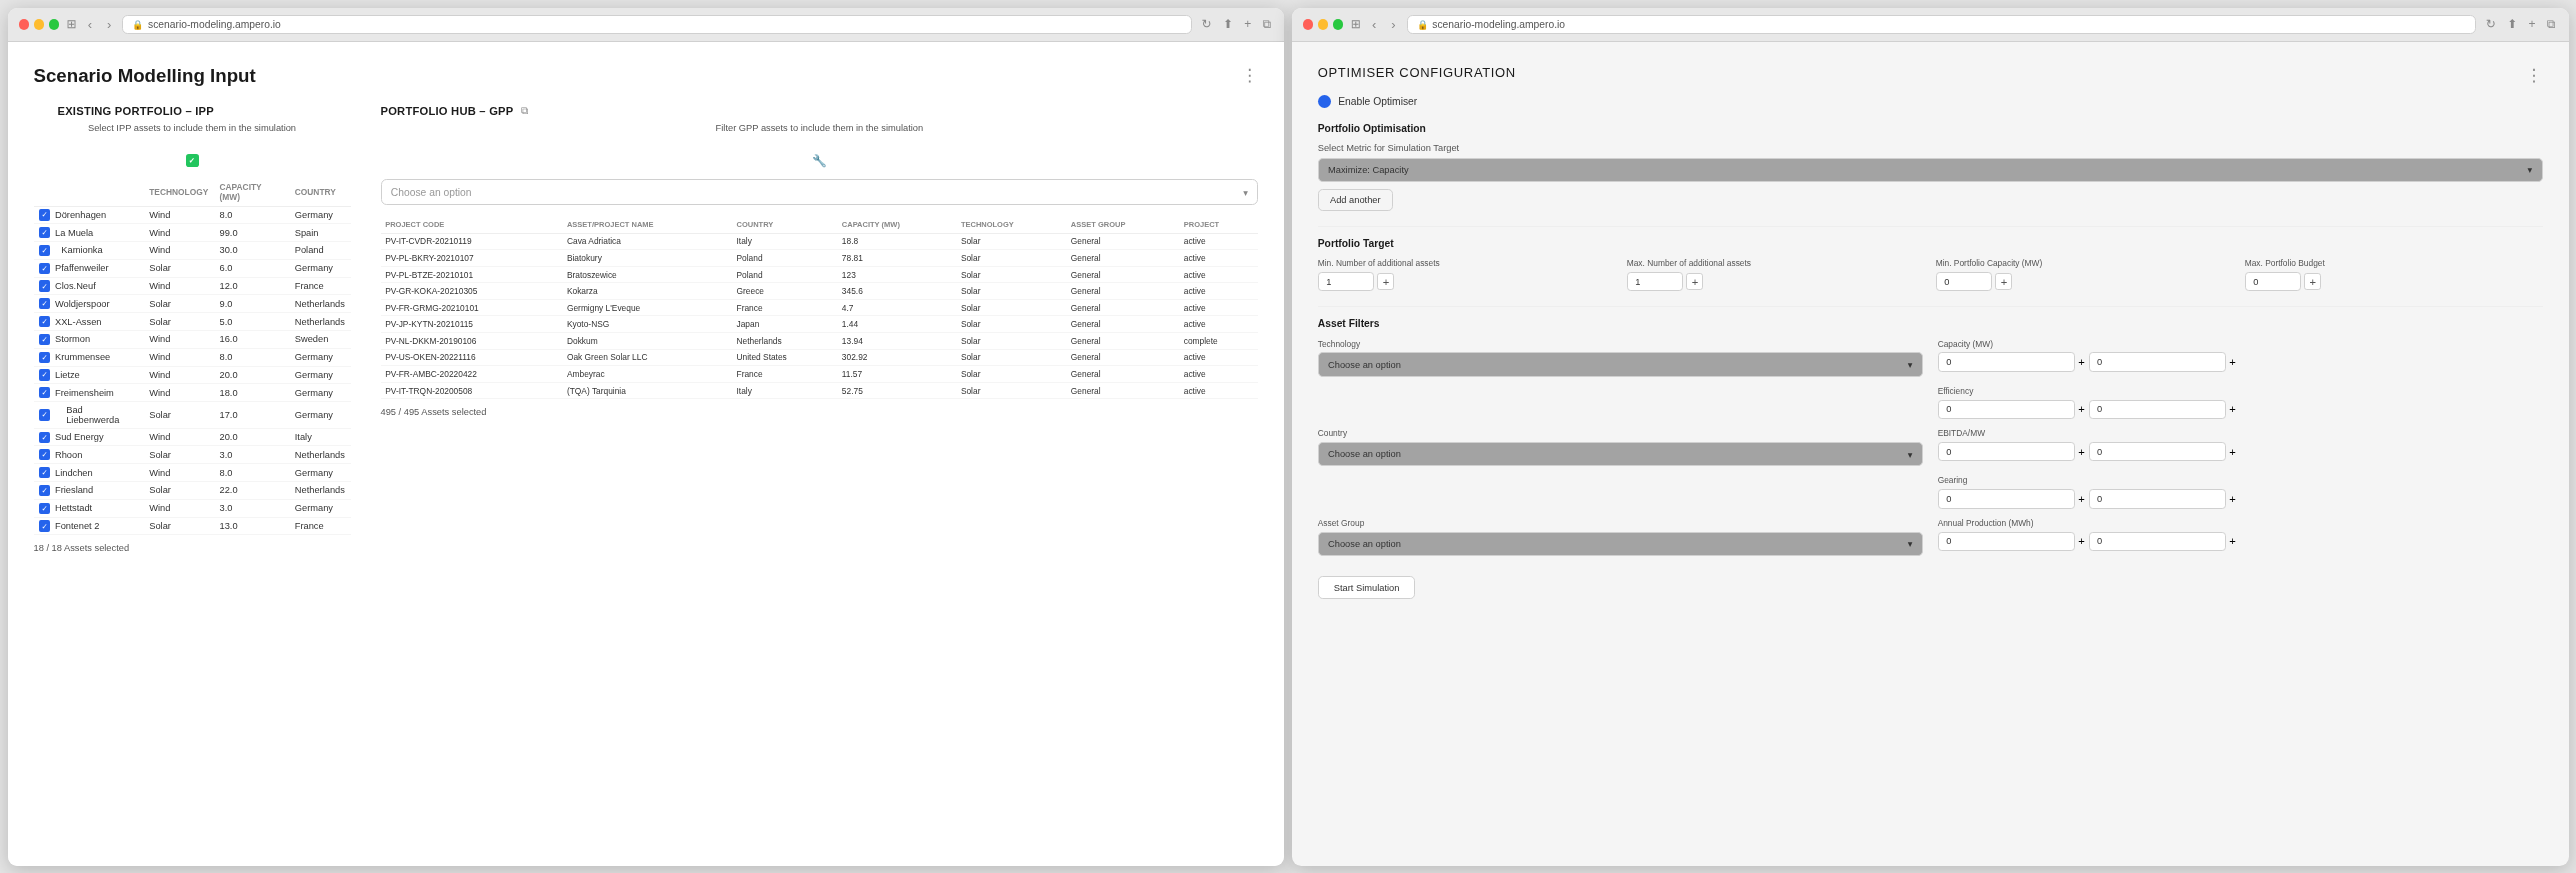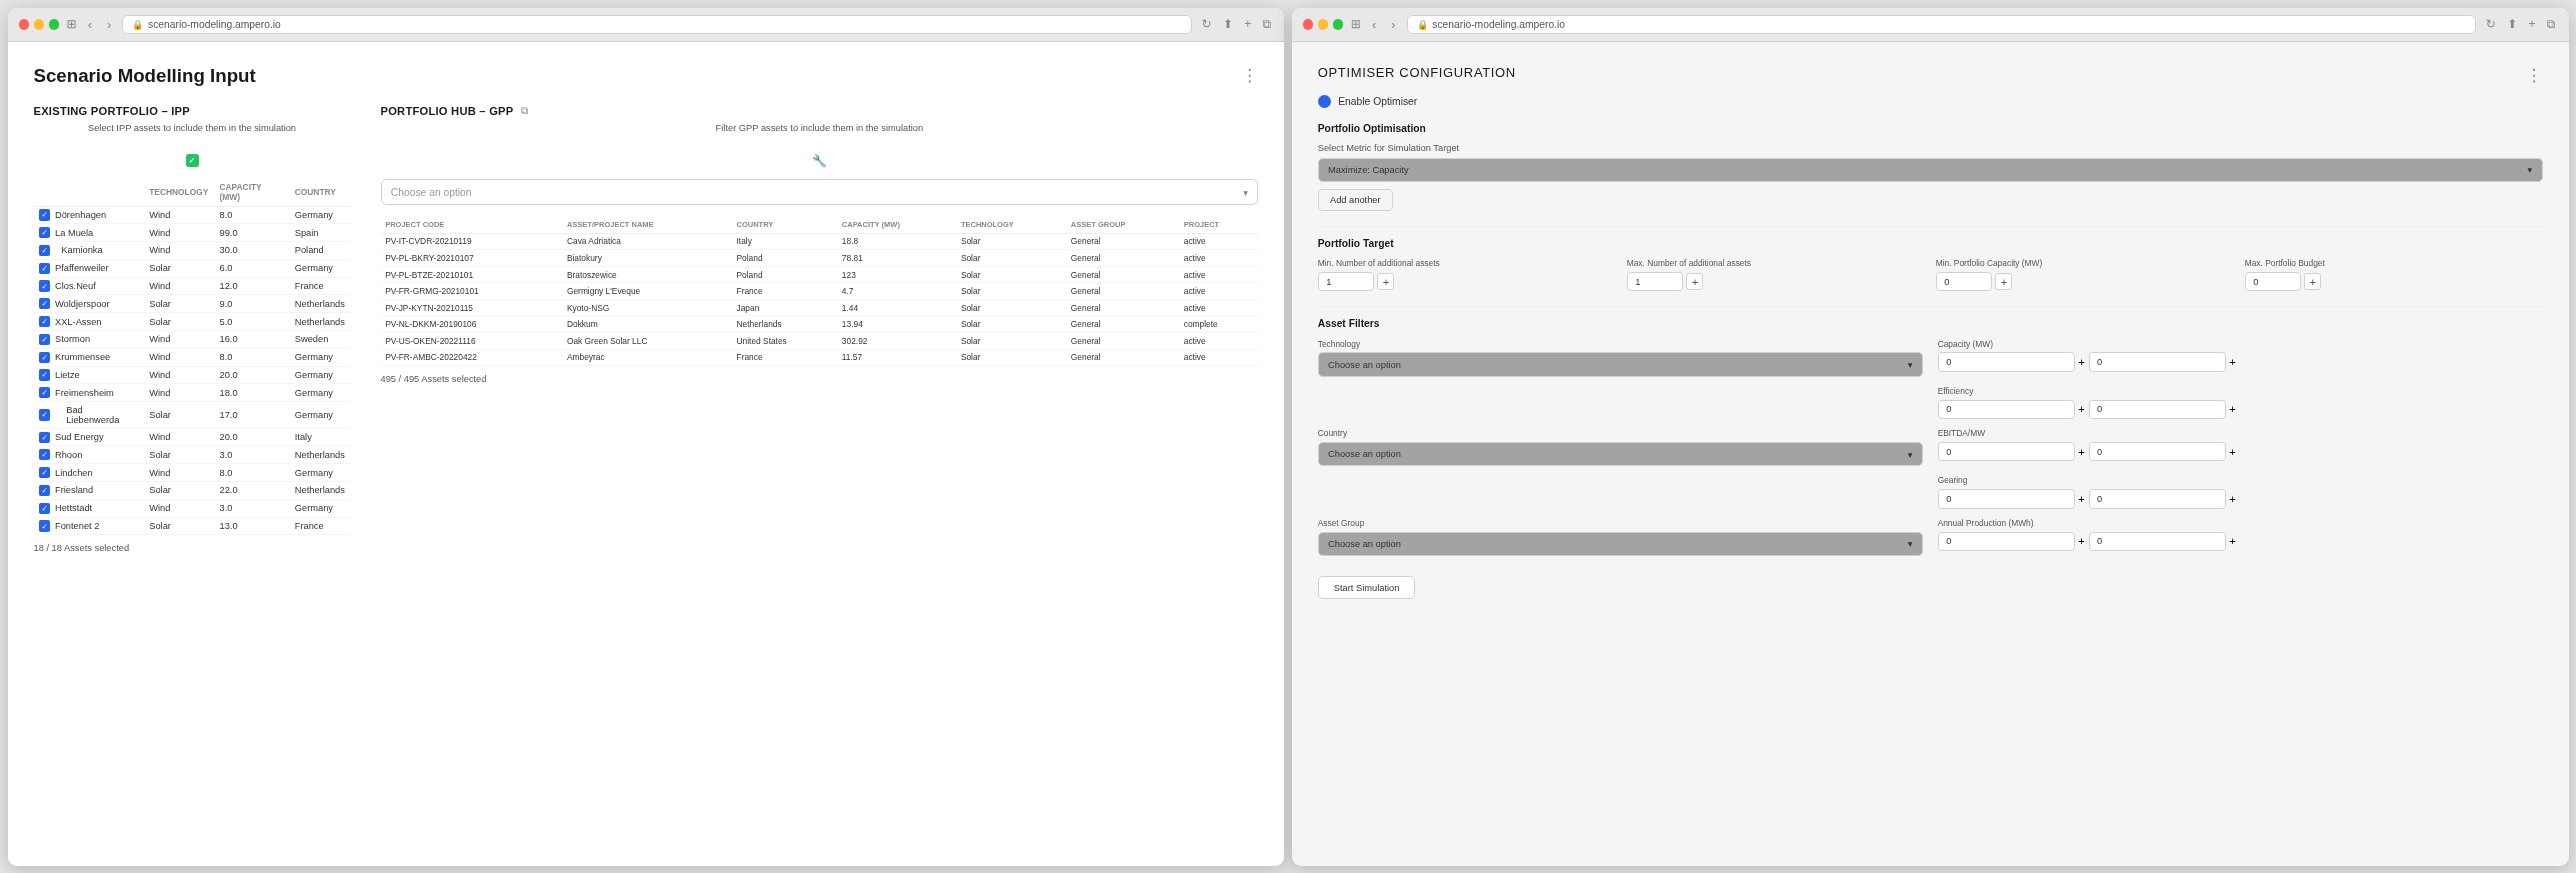--- a/index.html
+++ b/index.html
@@ -16,21 +16,21 @@
     .nav-btn { background: none; border: none; color: #888; cursor: pointer; font-size: 13px; padding: 1.9px 3.7px; }
     .url-bar { flex: 1; background: white; border-radius: 5.6px; padding: 2.8px 9.3px; font-size: 10.3px; color: #555; display: flex; align-items: center; gap: 3.7px; border: 0.9px solid #d0d0d0; }
     .url-icon { font-size: 9.3px; color: #888; }
     .browser-action { background: none; border: none; cursor: pointer; color: #888; font-size: 12px; padding: 1.9px; }
     .sidebar-toggle { background: none; border: none; cursor: pointer; color: #888; font-size: 12px; }
     
     .page-content { flex: 1; overflow-y: auto; background: white; padding: 22.4px 26px; }
     
     .page-title { font-size: 18.7px; font-weight: 700; color: #1a1a1a; margin-bottom: 18.7px; }
     
-    .section-title { font-size: 11.2px; font-weight: 700; color: #1a1a1a; margin-bottom: 5.6px; letter-spacing: 0.02em; }
+    .section-title { font-size: 11.2px; font-weight: 700; color: #1a1a1a; margin-bottom: 5.6px; letter-spacing: 0.02em; margin-left: 24px; }
     .section-subtitle { font-size: 9.3px; color: #555; margin-bottom: 11.2px; display: flex; align-items: center; gap: 21px; flex-direction: column; }
     
     .checkbox-table { width: 100%; border-collapse: collapse; }
     .checkbox-table th { font-size: 8.4px; font-weight: 600; color: #888; text-transform: uppercase; padding: 3.7px 5.6px; text-align: left; border-bottom: 0.9px solid #eee; }
     .checkbox-table td { padding: 2.8px 5.6px; font-size: 9.3px; color: #333; border-bottom: 0.9px solid #f5f5f5; vertical-align: middle; }
     
     .cb { width: 11.2px; height: 11.2px; background: #2563eb; border-radius: 1.9px; display: inline-flex; align-items: center; justify-content: center; cursor: pointer; }
     .cb::after { content: '✓'; color: white; font-size: 7.5px; }
     
     .gpp-header { display: flex; align-items: center; gap: 7.5px; margin-bottom: 5.6px; }
@@ -351,20 +351,29 @@
                 <tr>
     <td>PV-PL-BTZE-20210101</td>
     <td>Bratoszewice</td>
     <td>Poland</td>
     <td>123</td>
     <td>Solar</td>
     <td>General</td>
     <td class="status-active">active</td>
   </tr>
                 <tr>
+    <td>PV-GR-KOKA-20210305</td>
+    <td>Kokarza</td>
+    <td>Greece</td>
+    <td>345.6</td>
+    <td>Solar</td>
+    <td>General</td>
+    <td class="status-active">active</td>
+  </tr>
+                <tr>
     <td>PV-FR-GRMG-20210101</td>
     <td>Germigny L'Eveque</td>
     <td>France</td>
     <td>4.7</td>
     <td>Solar</td>
     <td>General</td>
     <td class="status-active">active</td>
   </tr>
                 <tr>
     <td>PV-JP-KYTN-20210115</td>
@@ -391,20 +400,29 @@
     <td>302.92</td>
     <td>Solar</td>
     <td>General</td>
     <td class="status-active">active</td>
   </tr>
                 <tr>
     <td>PV-FR-AMBC-20220422</td>
     <td>Ambeyrac</td>
     <td>France</td>
     <td>11.57</td>
+    <td>Solar</td>
+    <td>General</td>
+    <td class="status-active">active</td>
+  </tr>
+                <tr>
+    <td>PV-IT-TRQN-20200508</td>
+    <td>(TQA) Tarquinia</td>
+    <td>Italy</td>
+    <td>52.75</td>
     <td>Solar</td>
     <td>General</td>
     <td class="status-active">active</td>
   </tr>
               </tbody>
           </table>
           <div class="selection-status">495 / 495 Assets selected</div>
         </div>
       </div>
     </div>

